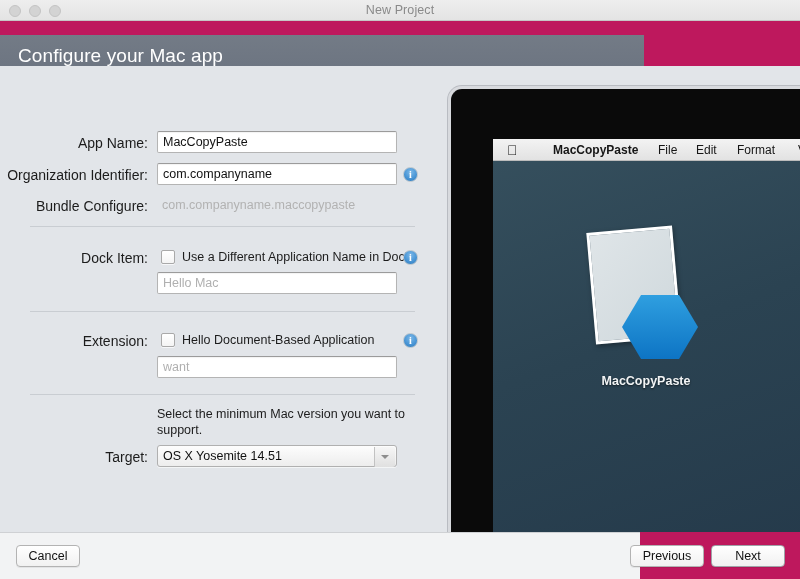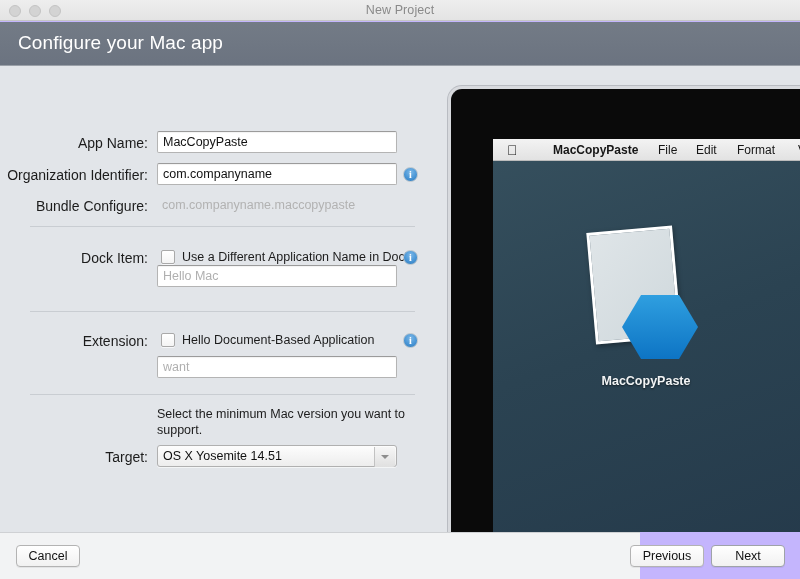--- a/index.html
+++ b/index.html
@@ -11,21 +11,21 @@
     height: 579px;
     overflow: hidden;
     font-family: "Liberation Sans", sans-serif;
     background: #e8eaed;
     -webkit-font-smoothing: antialiased;
   }
   .window {
     position: relative;
     width: 800px;
     height: 579px;
-    background: #c4b5fd;
+    background: #be185d;
     overflow: hidden;
   }
 
   
   .titlebar {
     position: absolute;
     left: 0; top: 0;
     width: 800px; height: 21px;
     background: linear-gradient(to bottom, #eeeeee 0%, #e4e4e4 100%);
     border-bottom: 1px solid #c6c6c6;
@@ -49,22 +49,22 @@
     width: 800px;
     text-align: center;
     font-size: 12.5px;
     color: #8a8a8a;
     letter-spacing: .1px;
   }
 
   
   .header {
     position: absolute;
-    left: 0; top: 22px;
-    width: 800px; height: 44px;
+    left: 0; top: 35px;
+    width: 644px; height: 44px;
     background: linear-gradient(to bottom, #737b86 0%, #6b7380 100%);
     border-bottom: 1px solid #9aa0a8;
     box-sizing: border-box;
   }
   .header-title {
     position: absolute;
     left: 18px; top: 10px;
     font-size: 19px;
     color: #ffffff;
     font-weight: normal;
@@ -348,21 +348,21 @@
       </div>
 
       <div class="sep" style="top:160px;"></div>
 
       <div class="row" style="top:180px;">
         <div class="lbl">Dock Item:</div>
         <div class="checkbox" style="left:161px; top:4px;"></div>
         <div class="cb-label" style="left:182px; top:4px;">Use a Different Application Name in Dock</div>
         <div class="info" style="left:403px; top:4px;">i</div>
       </div>
-      <div class="row" style="top:199px;">
+      <div class="row" style="top:206px;">
         <div class="field placeholder" placeholder="Hello Mac">Hello Mac</div>
       </div>
 
       <div class="sep" style="top:245px;"></div>
 
       <div class="row" style="top:263px;">
         <div class="lbl">Extension:</div>
         <div class="checkbox" style="left:161px; top:4px;"></div>
         <div class="cb-label" style="left:182px; top:4px;">Hello Document-Based Application</div>
         <div class="info" style="left:403px; top:4px;">i</div>

